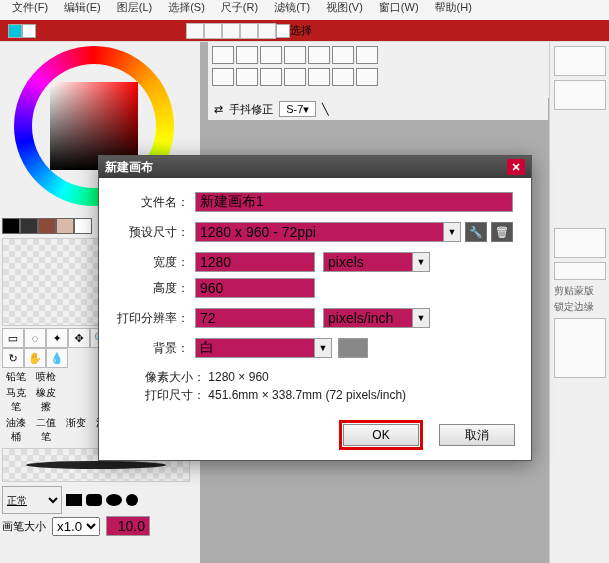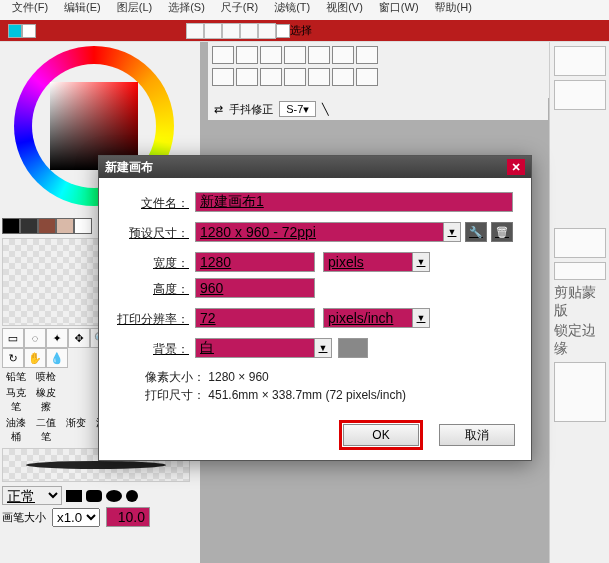--- a/index.html
+++ b/index.html
@@ -44,46 +44,46 @@
 .toolgrid .tool { width:22px; height:20px; border:1px solid #bbb; background:#fafafa; display:flex; align-items:center; justify-content:center; font-size:11px; }
 
 .tool-labels { display:flex; gap:2px; margin:2px; font-size:10px; flex-wrap:wrap; }
 .tool-labels span { width:28px; text-align:center; }
 
 
 .brush-preview { width:188px; height:34px; margin:4px 2px; border:1px solid #ccc; display:flex; align-items:center; justify-content:center; }
 .brush-stroke { width:140px; height:8px; background:#222; border-radius:50%; }
 
 .mode-row { display:flex; align-items:center; gap:4px; margin:2px; }
-.mode-row select, .mode-row input { font-size:14px; height:19px; border:1px solid #aaa;text-decoration:underline; }
+.mode-row select, .mode-row input { font-size:10px; height:28px; border:1px solid #aaa;text-decoration:underline; }
 .black-shape { width:16px; height:12px; background:#000; }
 
 .size-row { display:flex; align-items:center; gap:6px; margin:2px; font-size:11px; }
 
 
 .maincanvas { position:absolute; left:200px; top:42px; right:0; bottom:0; background:#aeaeae; }
 .canvas-topstrip { position:absolute; left:8px; top:0; right:8px; height:56px; background:#f0f0f0; }
 .swatch-row { display:flex; gap:2px; margin:4px; }
 .swatch-row div { width:22px; height:18px; border:1px solid #888; background:#fafafa; }
 
 .brush-bar { position:absolute; left:8px; top:56px; width:340px; height:22px; background:#f0f0f0; display:flex; align-items:center; gap:6px; padding:0 6px; font-size:11px; }
 .brush-bar .sel { border:1px solid #999; background:#fff; padding:0 6px; height:16px; display:flex; align-items:center;justify-content:flex-end; }
 
 
 .rightstrip { position:absolute; right:0; top:0; width:60px; bottom:0; background:#f0f0f0; border-left:1px solid #ccc; }
 .rightstrip .mini { width:52px; height:30px; margin:4px; border:1px solid #bbb; background:#fafafa; }
-.rightstrip .label { font-size:14px; color:#666; margin:2px 4px; }
+.rightstrip .label { font-size:10px; color:#666; margin:2px 4px; }
 
 
 .dialog { position:absolute; left:98px; top:155px; width:434px; background:#fff; border:1px solid #555; box-shadow:0 4px 20px rgba(0,0,0,.4); z-index:100; }
 .dialog-title { height:22px; background:linear-gradient(#5a5a5a,#3c3c3c); color:#fff; display:flex; align-items:center; padding:0 6px; font-size:12px; font-weight:bold; }
 .dialog-close { margin-left:auto; width:18px; height:16px; background:#c03; color:#fff; display:flex; align-items:center; justify-content:center; font-size:11px; font-weight:bold; cursor:pointer; }
 
 .dialog-body { padding:14px 18px 12px 18px; }
-.form-row { display:flex; align-items:flex-end; margin-bottom:10px;text-decoration:underline; }
+.form-row { display:flex; align-items:center; margin-bottom:10px; }
 .form-label { width:72px; text-align:right; margin-right:6px; font-size:12px; color:#222; }
 .form-input { height:20px; border:1px solid #999; padding:0 4px; font-size:14px; background:#be185d; }
 .form-input.wide { flex:1; }
 .dd-btn { width:18px; height:20px; border:1px solid #999; background:#eee; display:flex; align-items:center; justify-content:center; font-size:9px; margin-left:-1px; }
 .icon-btn { width:22px; height:20px; border:1px solid #777; background:#555; color:#fff; display:flex; align-items:center; justify-content:center; margin-left:4px; font-size:11px; }
 .bg-swatch { width:30px; height:20px; border:1px solid #999; background:#888; margin-left:6px; }
 
 .info-block { margin-left:28px; margin-top:4px; font-size:12px; color:#222; line-height:1.5; }
 
 .btn-row { display:flex; justify-content:flex-end; gap:20px; padding:8px 16px 14px; }

